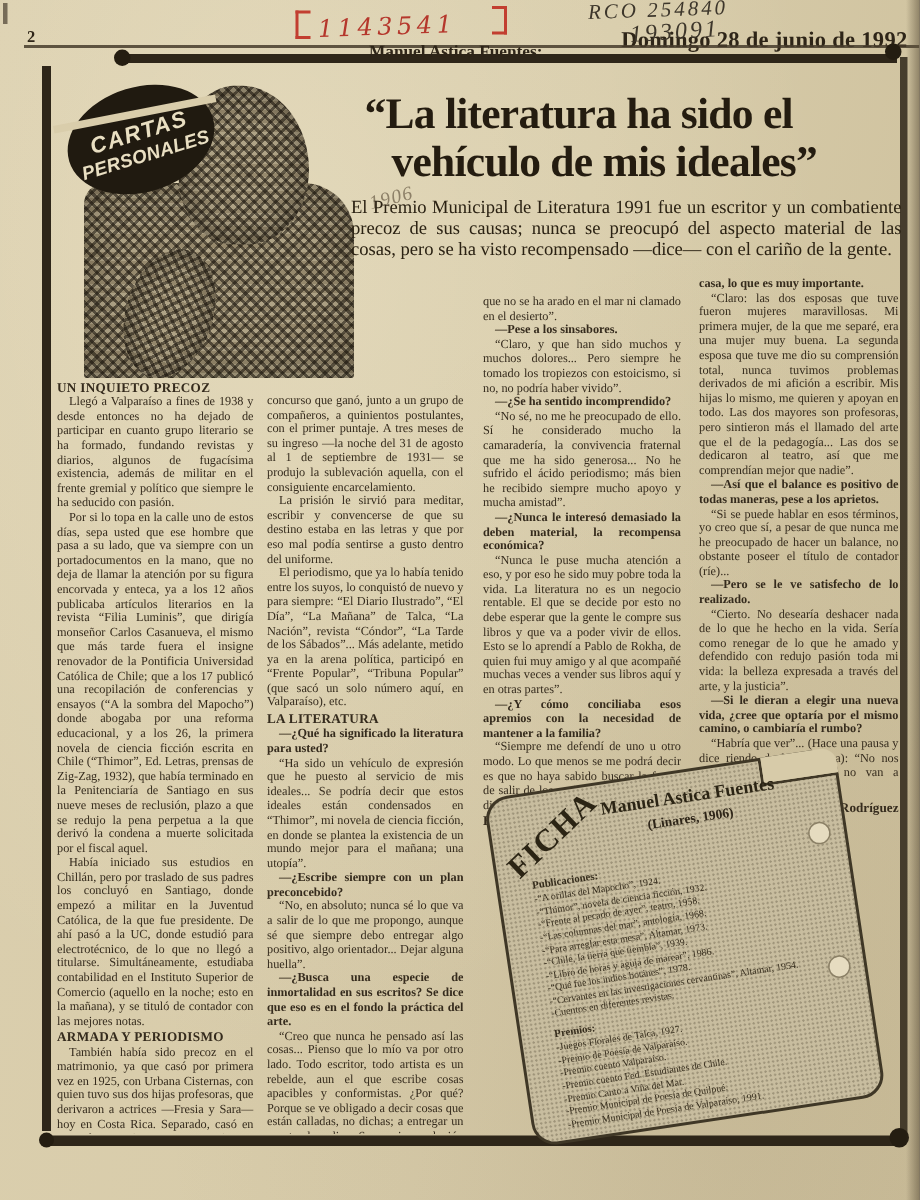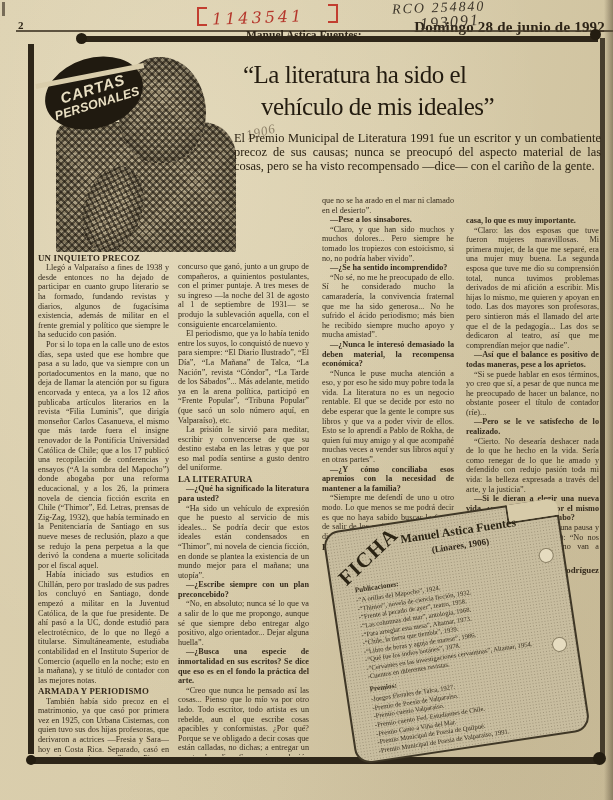--- a/index.html
+++ b/index.html
@@ -51,31 +51,31 @@
     background-image:
       repeating-linear-gradient(45deg, rgba(28,22,14,.55) 0 2px, transparent 2px 5px),
       repeating-linear-gradient(-45deg, rgba(24,19,11,.5) 0 2px, transparent 2px 5px),
       repeating-linear-gradient(0deg, rgba(233,223,193,.3) 0 3px, transparent 3px 6px);
   }
   .photo-head{left:119px;top:57px;width:87px;height:106px;border-radius:46% 54% 48% 44%;box-shadow:inset 0 0 22px rgba(18,14,7,.5);}
   .photo-body{left:56px;top:122px;width:180px;height:130px;border-radius:14px 34px 2px 2px;box-shadow:inset 0 0 30px rgba(18,14,7,.35);}
   .photo-arm{left:84px;top:165px;width:58px;height:88px;border-radius:50%;transform:rotate(18deg);box-shadow:inset 0 0 18px rgba(18,14,7,.5);}
   
   .kicker{left:246px;top:29px;font-size:11.5px;font-weight:bold;}
-  .hl{font-weight:normal;color:#241c10;letter-spacing:-.5px;font-size:25px;line-height:1;}
+  .hl{font-weight:bold;color:#241c10;letter-spacing:-.5px;font-size:29px;line-height:1;}
   .hl1{left:243px;top:62px;}
   .hl2{left:261px;top:94px;}
   .lead{left:234px;top:131px;width:367px;font-size:12.4px;font-weight:normal;line-height:1.13;text-align:justify;color:#2b2213;}
   
   .col{position:absolute;width:131px;font-size:8.2px;line-height:1.17;text-align:justify;color:#352b1d;}
   .col p{margin:0;text-indent:8px;}
   .col .head{font-weight:bold;text-indent:0;font-size:8.8px;letter-spacing:.2px;margin-top:1px;}
   .col .q{font-weight:bold;}
   .col .cont{text-indent:0;margin-top:12px;}
-  .col .qcont{font-weight:bold;text-indent:0;margin-top:32px;}
+  .col .qcont{font-weight:bold;text-indent:0;}
   .col .byline{font-weight:bold;text-indent:0;text-align:right;font-size:8.8px;margin-top:4px;}
   .col1{left:38px;top:252px;height:504px;overflow:hidden;}
   .col2{left:178px;top:250px;height:506px;overflow:hidden;}
   .col3{left:322px;top:184px;width:132px;}
   .col4{left:466px;top:184px;width:133px;}
   
   .ficha{
     left:338px;top:514px;width:233px;height:231px;
     transform:rotate(-8.5deg);
     background-color:#c8bd9f;
@@ -140,22 +140,22 @@
   <div class="col col1">
       <p class="head">UN INQUIETO PRECOZ</p>
       <p class="p">Llegó a Valparaíso a fines de 1938 y desde entonces no ha dejado de participar en cuanto grupo literario se ha formado, fundando revistas y diarios, algunos de fugacísima existencia, además de militar en el frente gremial y político que siempre le ha seducido con pasión.</p>
       <p class="p">Por si lo topa en la calle uno de estos días, sepa usted que ese hombre que pasa a su lado, que va siempre con un portadocumentos en la mano, que no deja de llamar la atención por su figura encorvada y enteca, ya a los 12 años publicaba artículos literarios en la revista “Filia Luminis”, que dirigía monseñor Carlos Casanueva, el mismo que más tarde fuera el insigne renovador de la Pontificia Universidad Católica de Chile; que a los 17 publicó una recopilación de conferencias y ensayos (“A la sombra del Mapocho”) donde abogaba por una reforma educacional, y a los 26, la primera novela de ciencia ficción escrita en Chile (“Thimor”, Ed. Letras, prensas de Zig-Zag, 1932), que había terminado en la Penitenciaría de Santiago en sus nueve meses de reclusión, plazo a que se redujo la pena perpetua a la que derivó la condena a muerte solicitada por el fiscal aquel.</p>
       <p class="p">Había iniciado sus estudios en Chillán, pero por traslado de sus padres los concluyó en Santiago, donde empezó a militar en la Juventud Católica, de la que fue presidente. De ahí pasó a la UC, donde estudió para electrotécnico, de lo que no llegó a titularse. Simultáneamente, estudiaba contabilidad en el Instituto Superior de Comercio (aquello en la noche; esto en la mañana), y se tituló de contador con las mejores notas.</p>
       <p class="head">ARMADA Y PERIODISMO</p>
       <p class="p">También había sido precoz en el matrimonio, ya que casó por primera vez en 1925, con Urbana Cisternas, con quien tuvo sus dos hijas profesoras, que derivaron a actrices —Fresia y Sara— hoy en Costa Rica. Separado, casó en segundas nupcias con Teresa Pizarro, de donde nació su hija Galaxia, casada con el dirigente gremial Abraham Veras, con quienes vive.</p>
     </div>
   <div class="col col2">
       <p class="cont">concurso que ganó, junto a un grupo de compañeros, a quinientos postulantes, con el primer puntaje. A tres meses de su ingreso —la noche del 31 de agosto al 1 de septiembre de 1931— se produjo la sublevación aquella, con el consiguiente encarcelamiento.</p>
+      <p class="p">La prisión le sirvió para meditar, escribir y convencerse de que su destino estaba en las letras y que por eso mal podía sentirse a gusto dentro del uniforme.</p>
       <p class="p">El periodismo, que ya lo había tenido entre los suyos, lo conquistó de nuevo y para siempre: “El Diario Ilustrado”, “El Día”, “La Mañana” de Talca, “La Nación”, revista “Cóndor”, “La Tarde de los Sábados”... Más adelante, metido ya en la arena política, participó en “Frente Popular”, “Tribuna Popular” (que sacó un solo número aquí, en Valparaíso), etc.</p>
-      <p class="p">La prisión le sirvió para meditar, escribir y convencerse de que su destino estaba en las letras y que por eso mal podía sentirse a gusto dentro del uniforme.</p>
       <p class="head">LA LITERATURA</p>
       <p class="q">—¿Qué ha significado la literatura para usted?</p>
       <p class="p">“Ha sido un vehículo de expresión que he puesto al servicio de mis ideales... Se podría decir que estos ideales están condensados en “Thimor”, mi novela de ciencia ficción, en donde se plantea la existencia de un mundo mejor para el mañana; una utopía”.</p>
       <p class="q">—¿Escribe siempre con un plan preconcebido?</p>
       <p class="p">“No, en absoluto; nunca sé lo que va a salir de lo que me propongo, aunque sé que siempre debo entregar algo positivo, algo orientador... Dejar alguna huella”.</p>
       <p class="q">—¿Busca una especie de inmortalidad en sus escritos? Se dice que eso es en el fondo la práctica del arte.</p>
       <p class="p">“Creo que nunca he pensado así las cosas... Pienso que lo mío va por otro lado. Todo escritor, todo artista es un rebelde, aun el que escribe cosas apacibles y conformistas. ¿Por qué? Porque se ve obligado a decir cosas que están calladas, no dichas; a entregar un aporte al medio... Su propia revolución espiritual la entrega a través de su arte. Los artistas son, deben ser, creadores, y al ser creadores son de por sí rebeldes”.</p>
     </div>
   <div class="col col3">
       <p class="cont">que no se ha arado en el mar ni clamado en el desierto”.</p>

